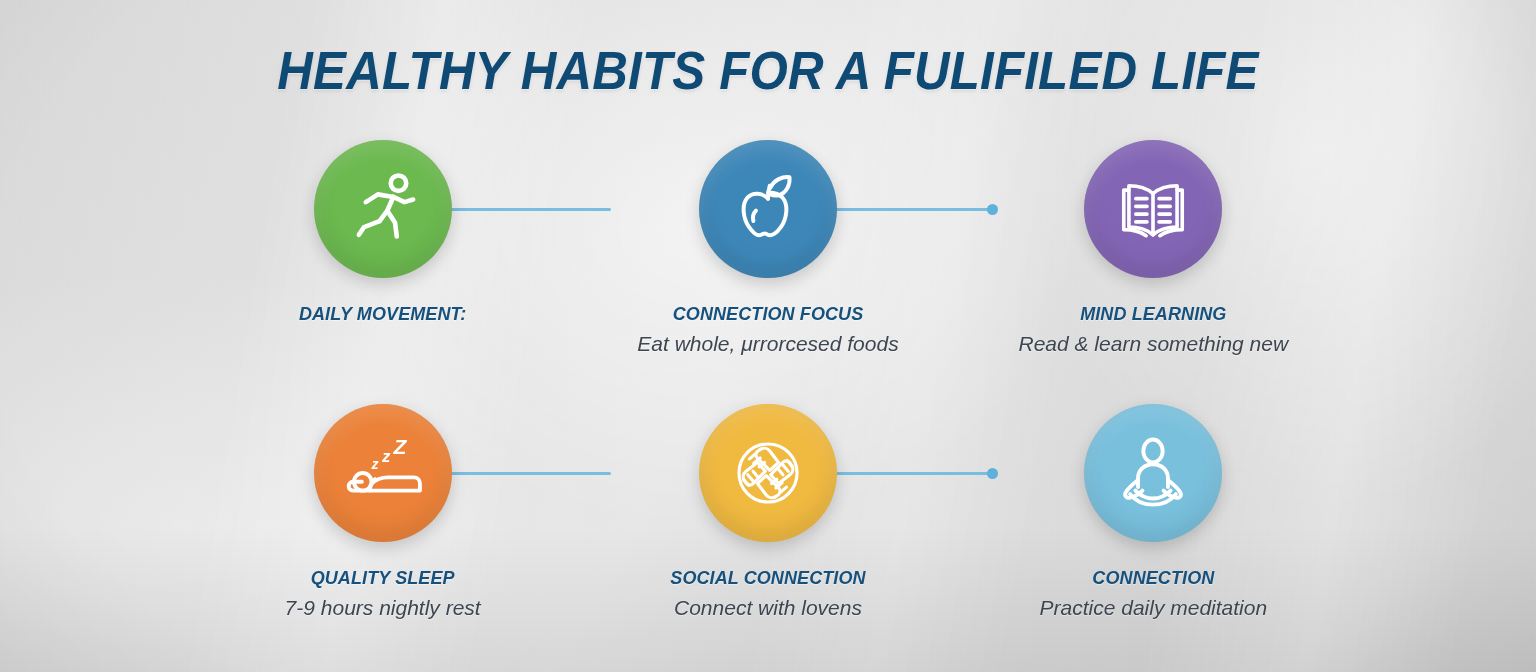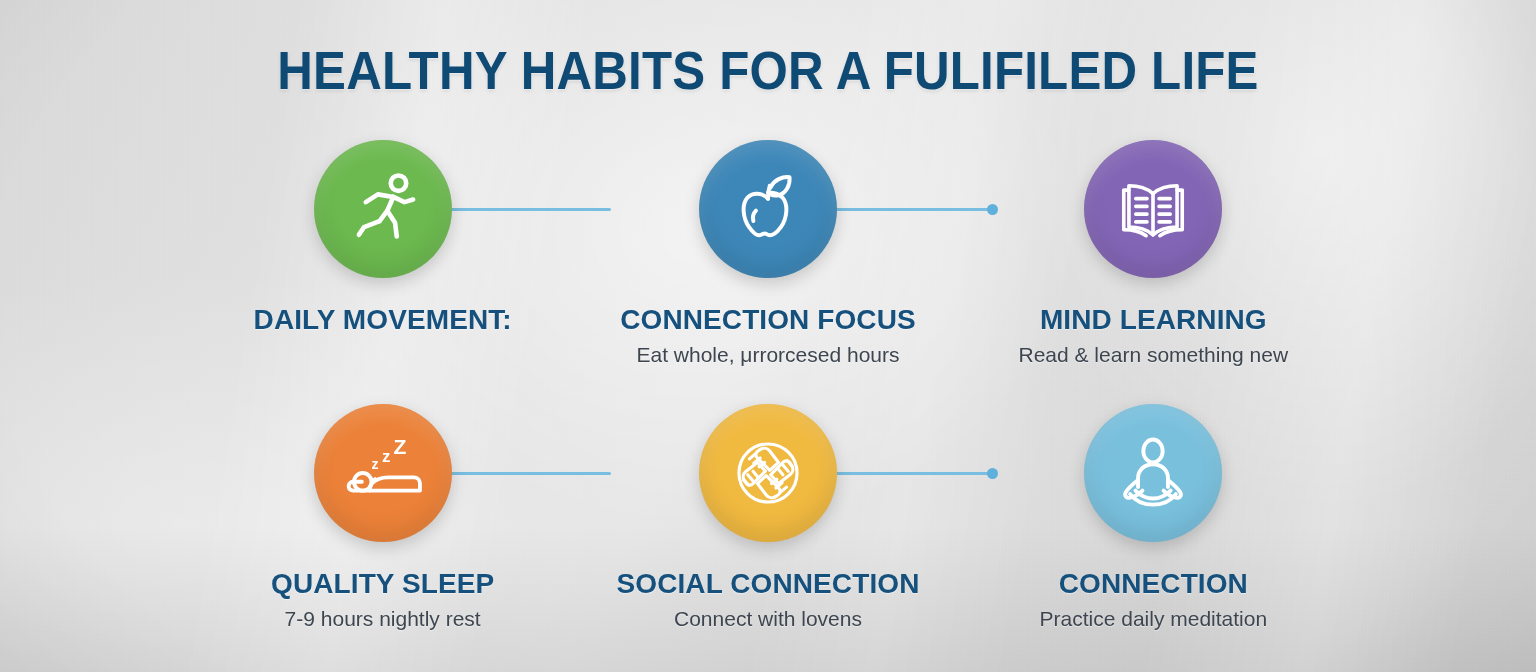--- a/index.html
+++ b/index.html
@@ -10,20 +10,21 @@
     overflow: hidden;
     font-family: "Liberation Sans", sans-serif;
   }
 
   #poster {
     position: relative;
     width: 1536px;
     height: 672px;
     background: #fef9c3;
     overflow: hidden;
+    font-style: italic;
   }
 
   
   .bg-base {
     position: absolute; inset: 0;
     background:
       radial-gradient(ellipse 520px 420px at 46% 34%, rgba(255,255,255,0.55), rgba(255,255,255,0) 72%),
       radial-gradient(ellipse 420px 520px at 86% 22%, rgba(255,255,255,0.50), rgba(255,255,255,0) 70%),
       radial-gradient(ellipse 600px 360px at 12% 78%, rgba(255,255,255,0.30), rgba(255,255,255,0) 72%),
       linear-gradient(118deg, #d9d9d9 0%, #e3e3e3 28%, #e8e8e8 48%, #dcdcdc 70%, #d2d2d2 100%);
@@ -99,21 +100,21 @@
     box-shadow:
       0 6px 16px rgba(0,0,0,0.17),
       inset 0 -10px 22px rgba(0,0,0,0.10),
       inset 0 8px 18px rgba(255,255,255,0.14);
     z-index: 3;
   }
   .circle svg { display: block; }
 
   .label {
     margin-top: 26px;
-    font-size: 28px;
+    font-size: 18px;
     font-weight: 700;
     color: #16517e;
     letter-spacing: 0.1px;
     white-space: nowrap;
     text-shadow: 0 1px 1px rgba(255,255,255,0.5);
   }
   .desc {
     margin-top: 7px;
     font-size: 21px;
     font-weight: 400;
@@ -189,21 +190,21 @@
       </div>
       <div class="circle" style="background:#3d87b8">
         <svg width="86" height="86" viewBox="0 0 100 100" fill="none" stroke="#ffffff" stroke-width="4.6" stroke-linecap="round" stroke-linejoin="round">
           <path d="M50 38c-6-7-18-8-24-1-7 8-5 24 2 34 5 7 10 11 14 9 4-2 5-2 8 0 4 2 10-2 15-9 7-10 9-26 2-34-6-7-17-6-17-6"></path>
           <path d="M50 38c0-7 1-12 2-15"></path>
           <path d="M53 25c4-9 14-13 22-12 1 9-4 19-13 21-4 1-7 0-9-1"></path>
           <path d="M36 52c-3 3-4 8-3 12"></path>
         </svg>
       </div>
       <div class="label">CONNECTION FOCUS</div>
-      <div class="desc">Eat whole, μrrorcesed hours</div>
+      <div class="desc">Eat whole, μrrorcesed foods</div>
     </div>
 
     <div class="node">
       <div class="circle" style="background:#8365b5">
         <svg width="86" height="86" viewBox="0 0 100 100" fill="none" stroke="#ffffff" stroke-width="4.2" stroke-linecap="round" stroke-linejoin="round">
           <path d="M50 32c-7-6-17-9-28-9v48c11 0 21 3 28 9 7-6 17-9 28-9V23c-11 0-21 3-28 9z"></path>
           <path d="M50 32v48"></path>
           <path d="M22 28h-6v46c10 0 19 2 26 7"></path>
           <path d="M78 28h6v46c-10 0-19 2-26 7"></path>
           <path d="M30 38h13M30 47h13M30 56h13M30 65h13"></path>

